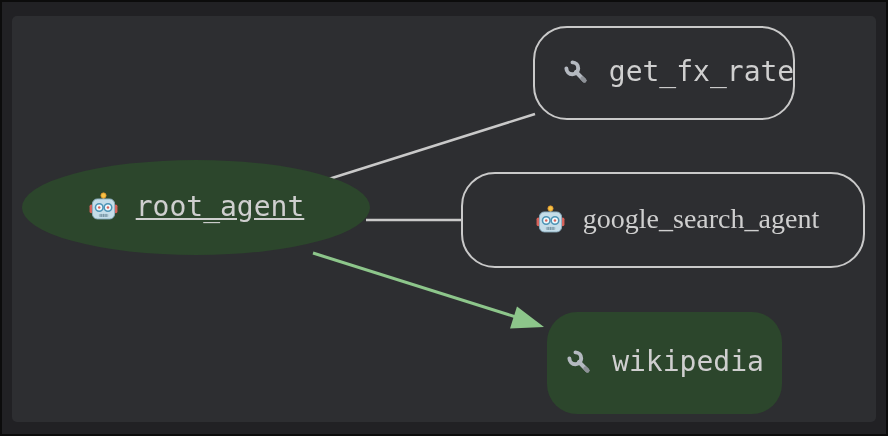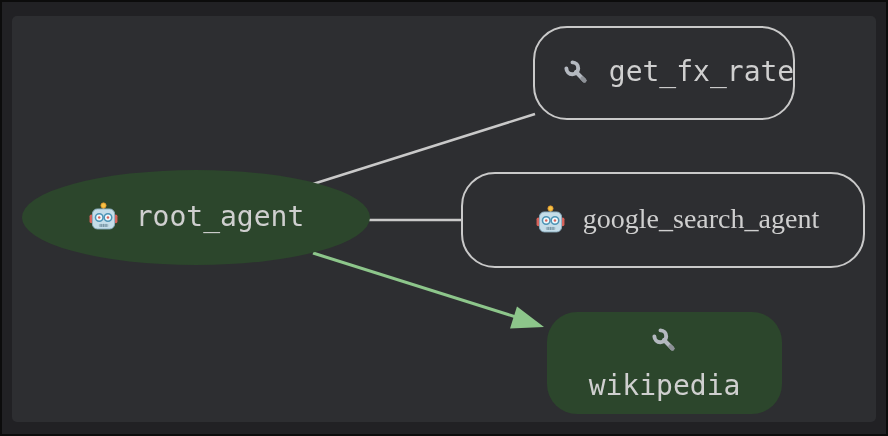--- a/index.html
+++ b/index.html
@@ -38,21 +38,21 @@
 <div class="frame">
   <div class="canvas">
 
     <svg class="edges" width="864" height="406" viewBox="0 0 864 406">
       <line x1="301" y1="168" x2="523" y2="98" stroke="#c9c9c9" stroke-width="2.5"></line>
       <line x1="354" y1="204" x2="450" y2="204" stroke="#c9c9c9" stroke-width="2.5"></line>
       <line x1="301" y1="237" x2="504" y2="301" stroke="#8dc68b" stroke-width="3"></line>
       <polygon points="532,311 505,290.5 498,312.5" fill="#8dc68b"></polygon>
     </svg>
 
-    <div class="node node-ellipse" style="left:10px;top:154px;width:348px;height:95px;">
+    <div class="node node-ellipse" style="left:10px;top:144px;width:348px;height:95px;text-decoration:underline;">
       <span class="icon">
         <svg viewBox="0 0 32 32" width="31" height="31">
           <rect x="15.1" y="3" width="1.8" height="4.5" fill="#e8a33d"></rect>
           <circle cx="16" cy="3.6" r="2.7" fill="#f6c344" stroke="#d98c2b" stroke-width="0.8"></circle>
           <rect x="1.6" y="13" width="3.6" height="9" rx="1.8" fill="#d8625a"></rect>
           <rect x="26.8" y="13" width="3.6" height="9" rx="1.8" fill="#d8625a"></rect>
           <rect x="4.6" y="7.2" width="22.8" height="20.6" rx="5" fill="#c5dde9" stroke="#8fb2c4" stroke-width="1"></rect>
           <circle cx="11.6" cy="16" r="3.9" fill="#eef8fc" stroke="#4c93b5" stroke-width="1.6"></circle>
           <circle cx="20.6" cy="16" r="3.9" fill="#eef8fc" stroke="#4c93b5" stroke-width="1.6"></circle>
           <circle cx="11.6" cy="16" r="1.3" fill="#d8625a"></circle>
@@ -90,21 +90,21 @@
           <circle cx="20.6" cy="16" r="3.9" fill="#eef8fc" stroke="#4c93b5" stroke-width="1.6"></circle>
           <circle cx="11.6" cy="16" r="1.3" fill="#d8625a"></circle>
           <circle cx="20.6" cy="16" r="1.3" fill="#d8625a"></circle>
           <rect x="11.2" y="22.6" width="9.8" height="3.2" rx="1" fill="#9fb9c6"></rect>
           <path d="M13.6,22.6 v3.2 M16.1,22.6 v3.2 M18.6,22.6 v3.2" stroke="#6e8fa0" stroke-width="0.9"></path>
         </svg>
       </span>
       <span class="label">google_search_agent</span>
     </div>
 
-    <div class="node node-filled-rect" style="left:535px;top:296px;width:235px;height:102px;flex-direction:column;">
+    <div class="node node-filled-rect" style="left:535px;top:296px;width:235px;height:102px;">
       <span class="icon">
         <svg viewBox="0 0 32 32" width="30" height="30">
           <g transform="rotate(-45 16 16)" fill="none" stroke-linecap="round">
             <path d="M11.4,4.6 A6.3,6.3 0 1 0 20.6,4.6" stroke="#b4b9c0" stroke-width="4.2"></path>
             <line x1="16" y1="14.5" x2="16" y2="27.2" stroke="#b4b9c0" stroke-width="4.4"></line>
             <line x1="16" y1="24.2" x2="16" y2="27.2" stroke="#8d9197" stroke-width="4.4"></line>
           </g>
         </svg>
       </span>
       <span class="label">wikipedia</span>

